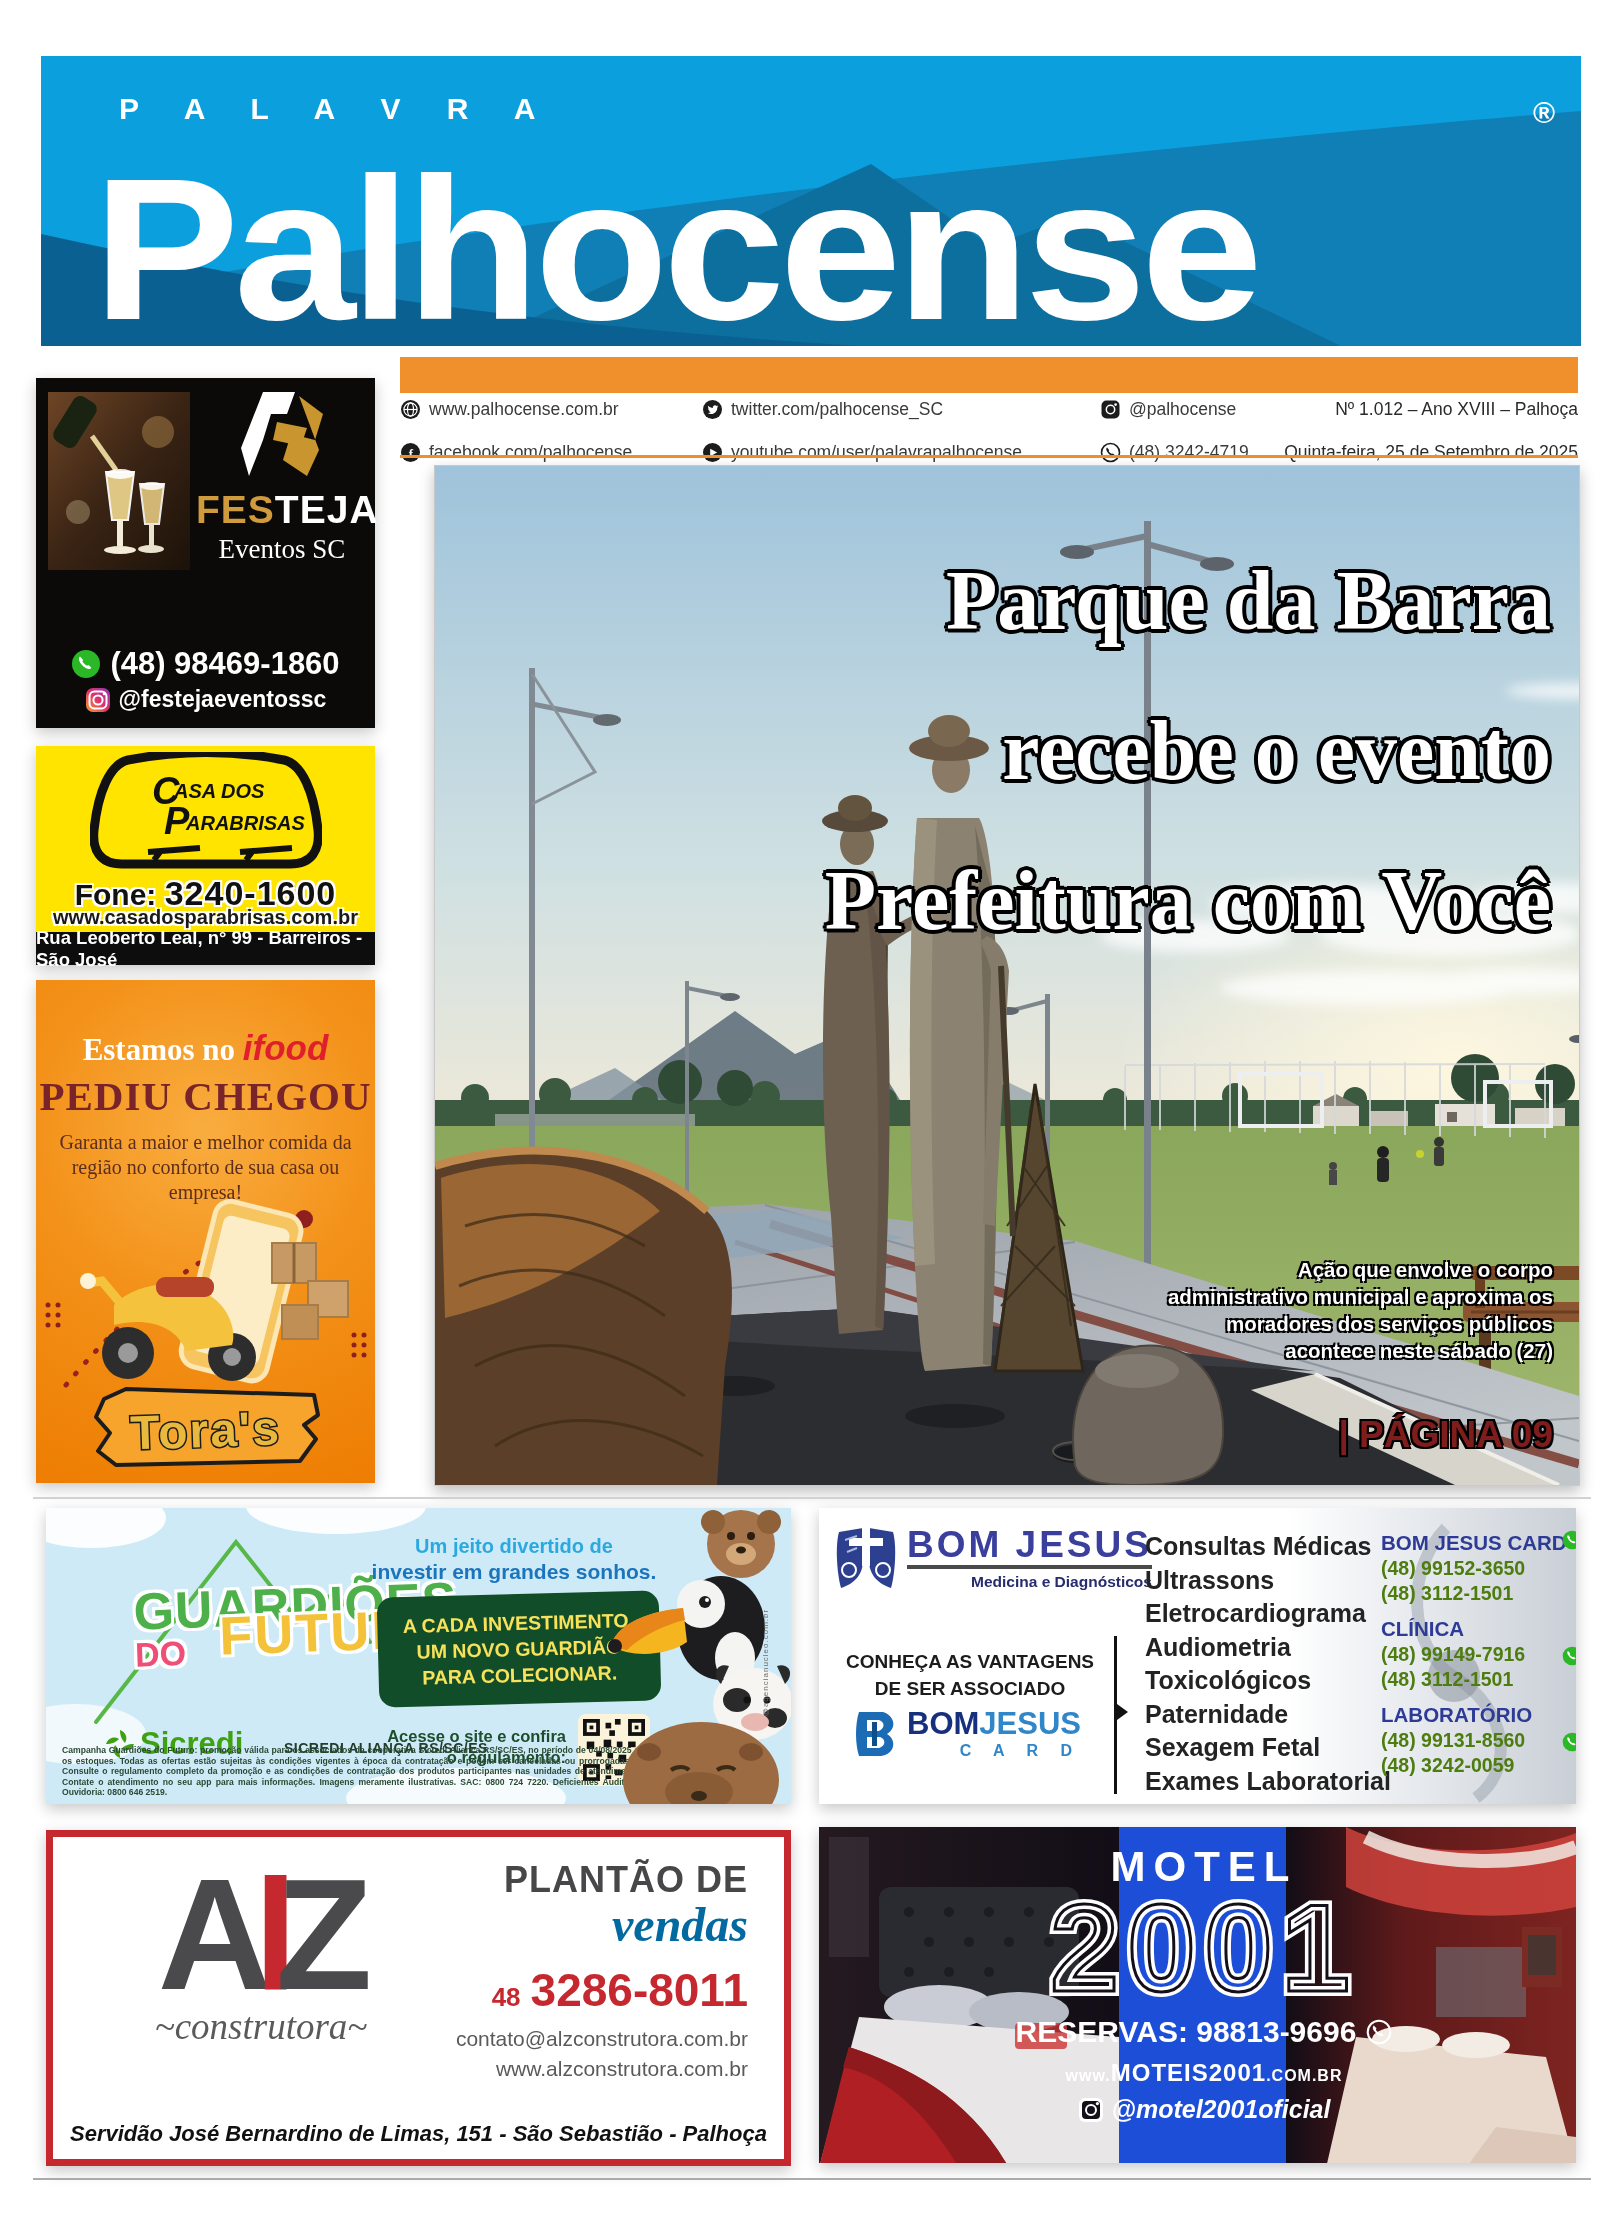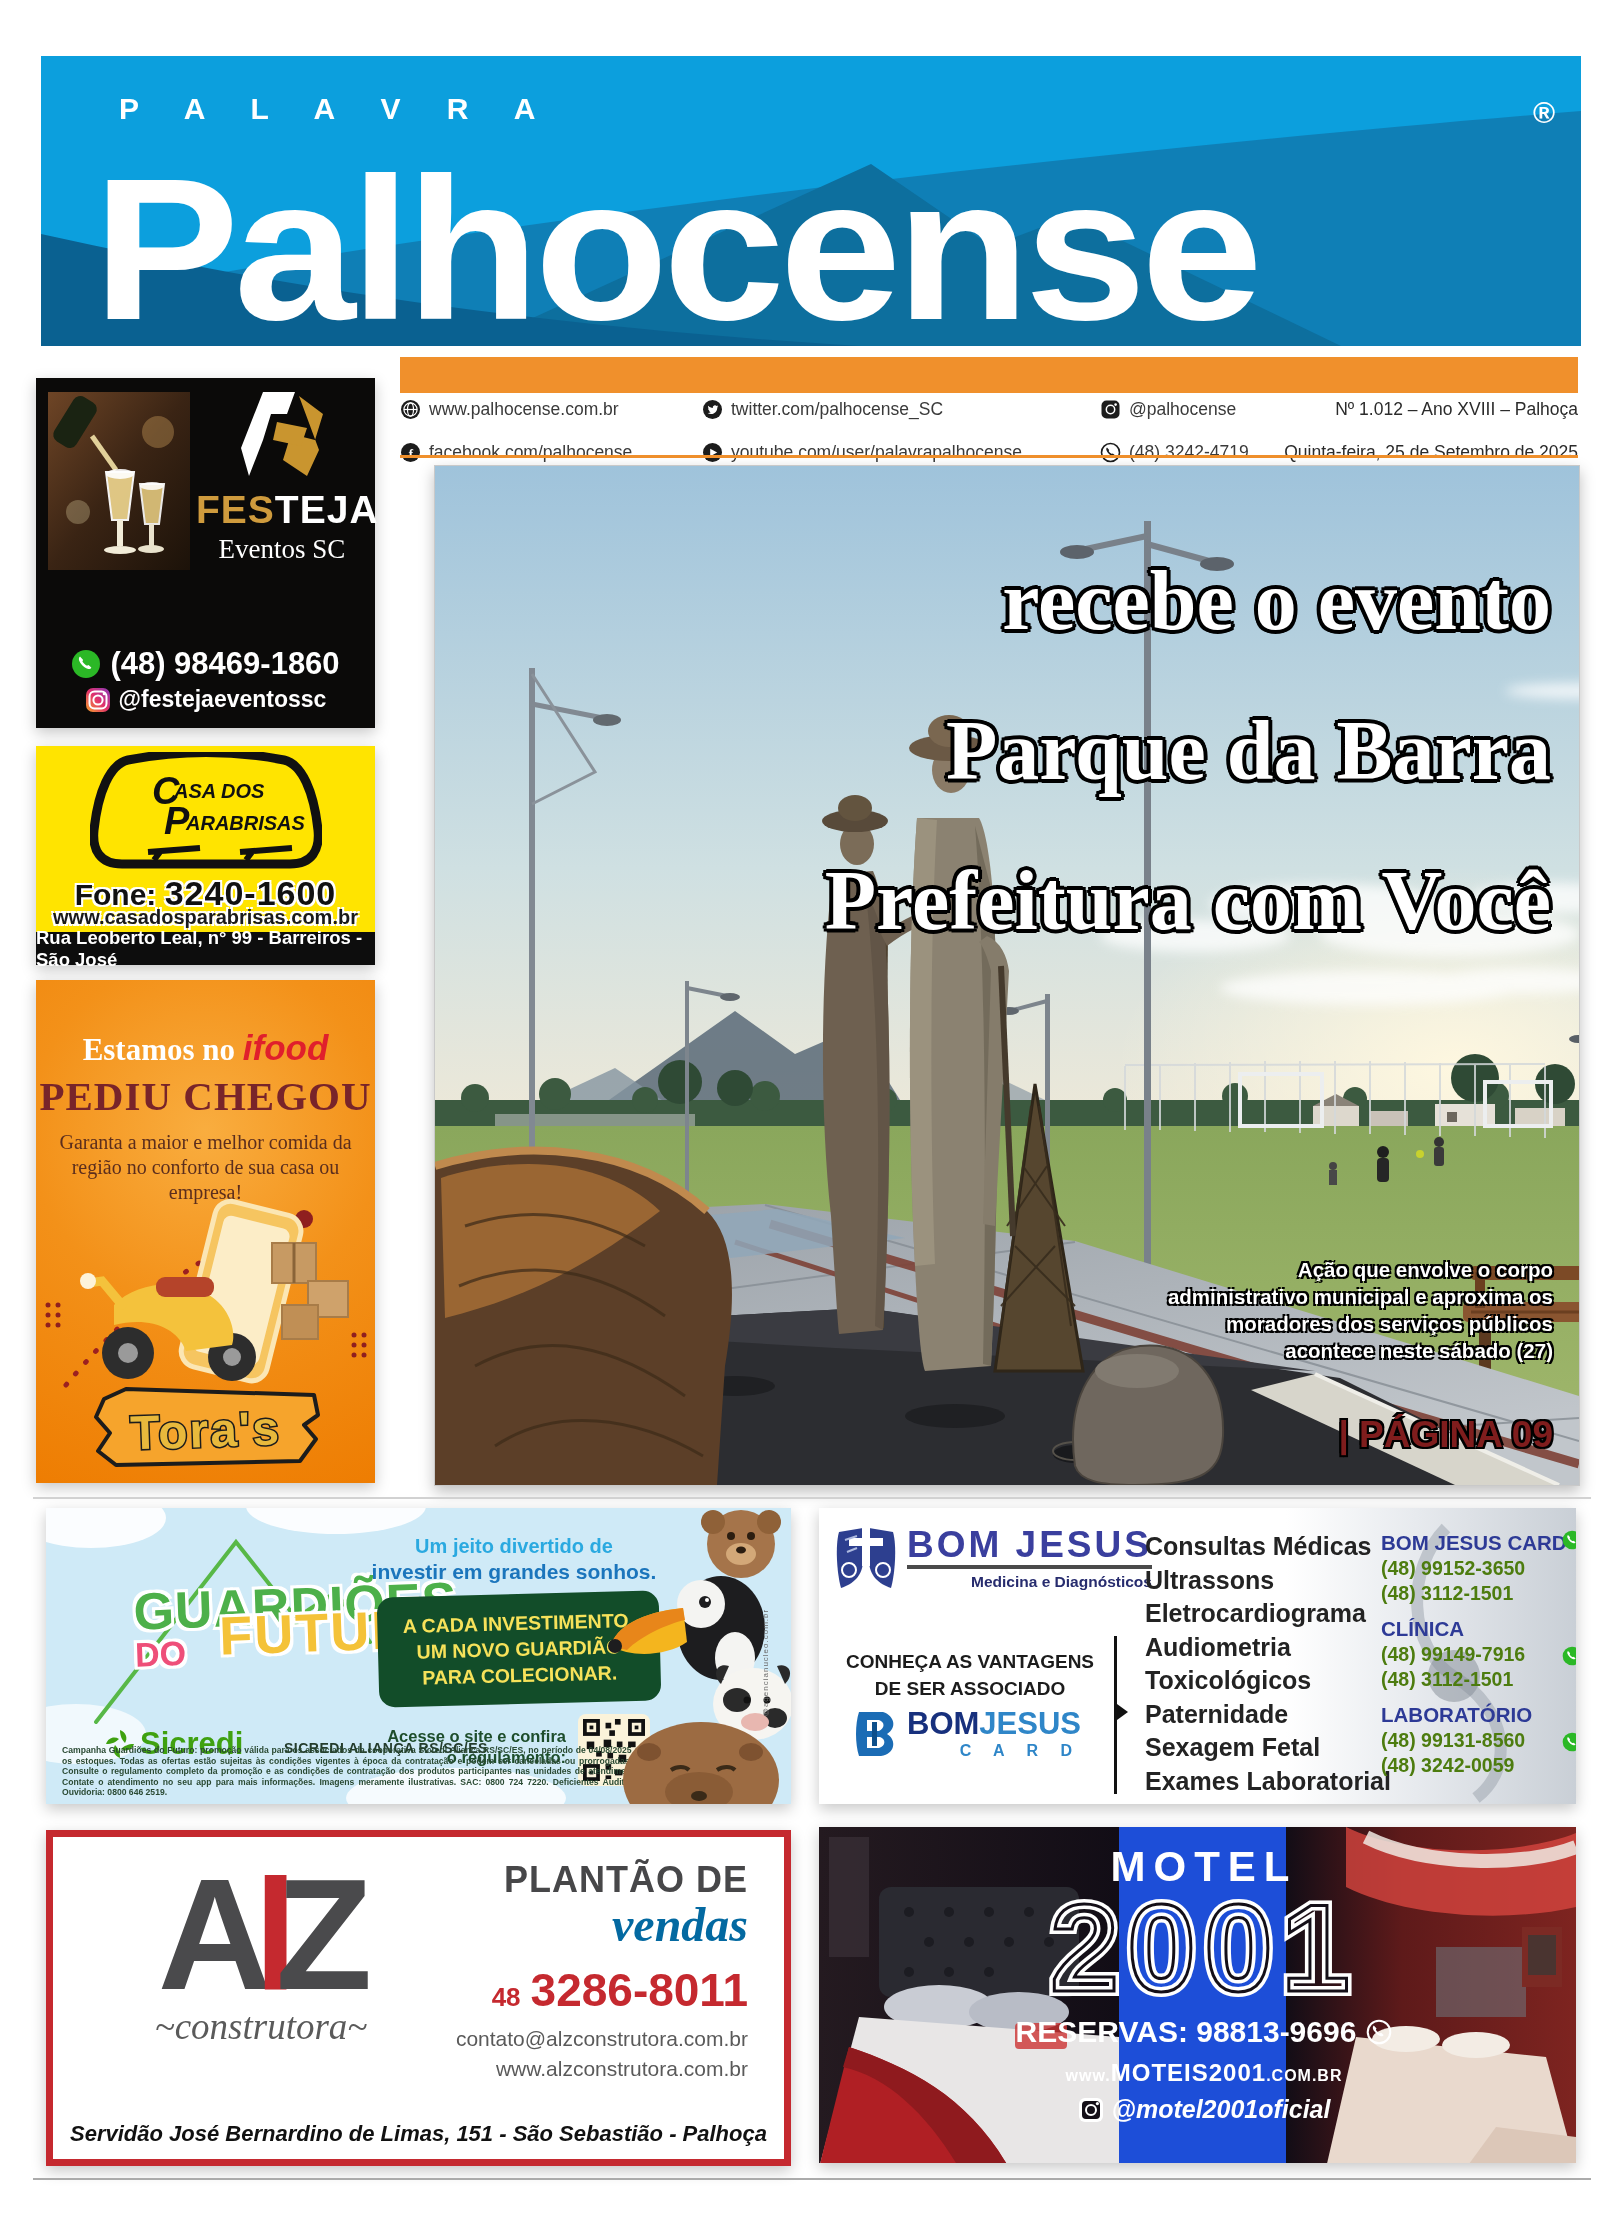--- a/index.html
+++ b/index.html
@@ -507,22 +507,22 @@
       <path d="M482,352 C474,460 472,640 480,800 L500,798 C494,640 496,460 502,354 Z" fill="#9c9480" opacity=".9"></path>
       <path d="M540,360 C550,480 552,700 548,898 L556,900 C562,780 566,560 558,430 Z" fill="#6f6757" opacity=".85"></path>
       <ellipse cx="516" cy="304" rx="19" ry="23" fill="#8a7a66"></ellipse>
       <ellipse cx="514" cy="282" rx="40" ry="13" fill="#6b5945"></ellipse>
         <ellipse cx="514" cy="265" rx="21" ry="16" fill="#7a6750"></ellipse>
       <path d="M552,470 C566,476 572,490 574,505 L560,760 L548,758 L556,505 C552,490 548,480 544,476 Z" fill="#857c6b"></path>
       <line x1="566" y1="500" x2="578" y2="770" stroke="#453a2c" stroke-width="6"></line>
     </g>
   </svg>
   <div class="headline">
+    <div>Parque da Barra</div>
     <div>recebe o evento</div>
-    <div>Parque da Barra</div>
     <div>Prefeitura com Você</div>
   </div>
   <div class="caption">Ação que envolve o corpo administrativo municipal e aproxima os moradores dos serviços públicos acontece neste sábado (27)</div>
   <div class="pageref">| PÁGINA 09</div>
 </div>
 
 <div class="abs divider"></div>
 
 <div class="abs ad sicredi">
   <div class="sc-cloud" style="left:-30px;top:-20px;width:150px;height:60px;"></div>

